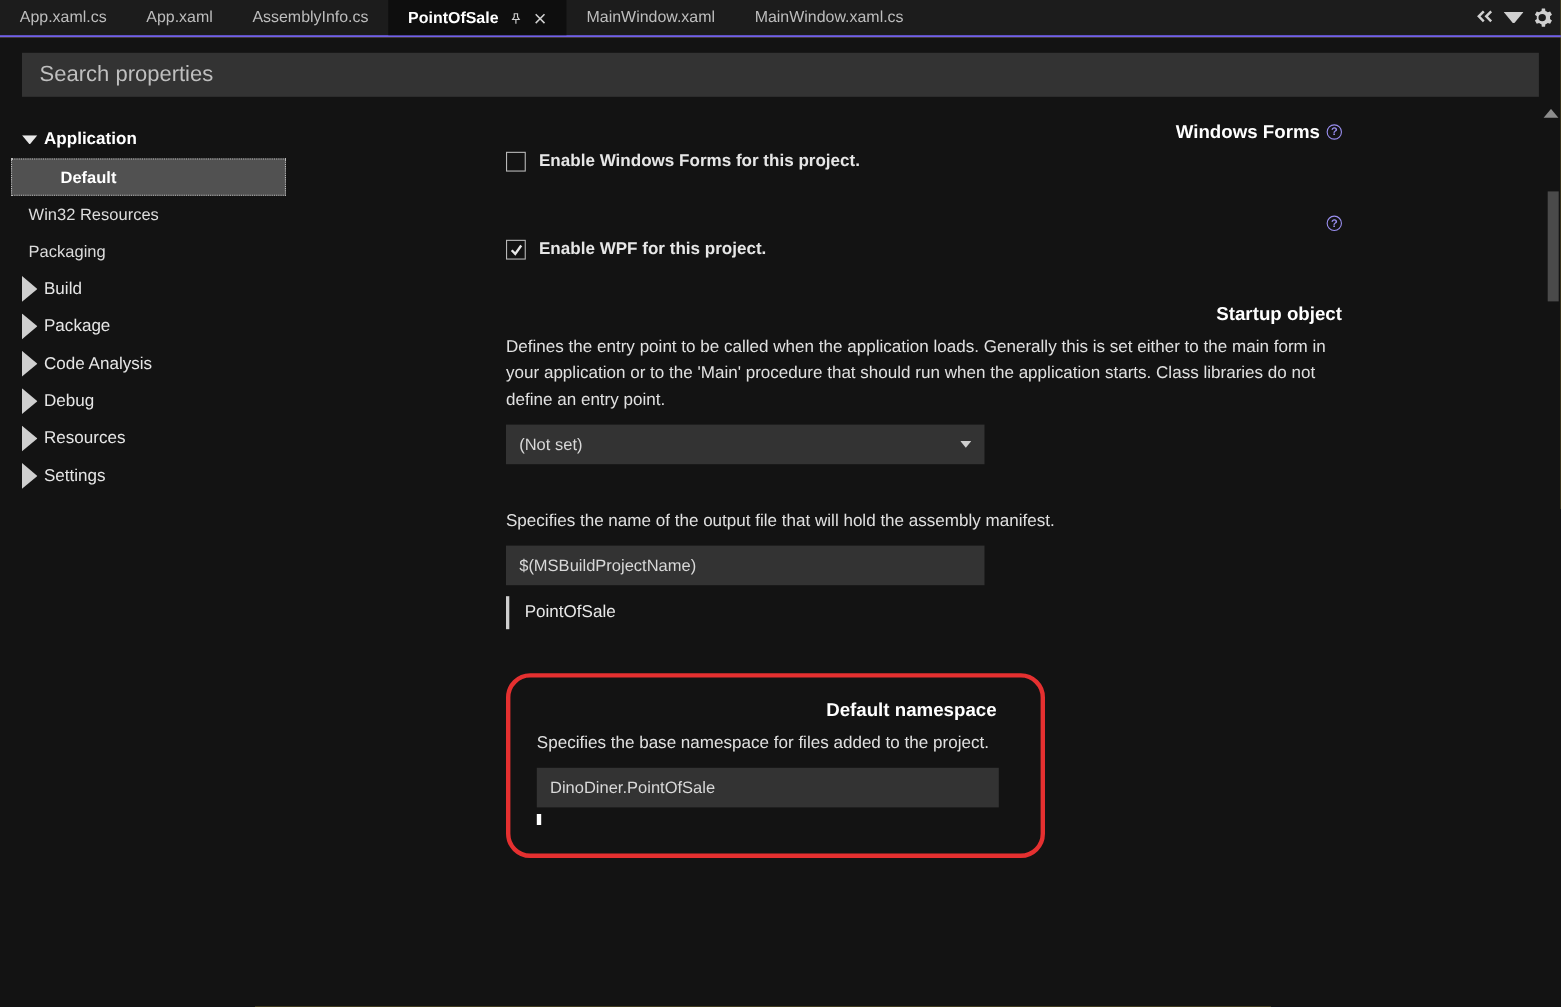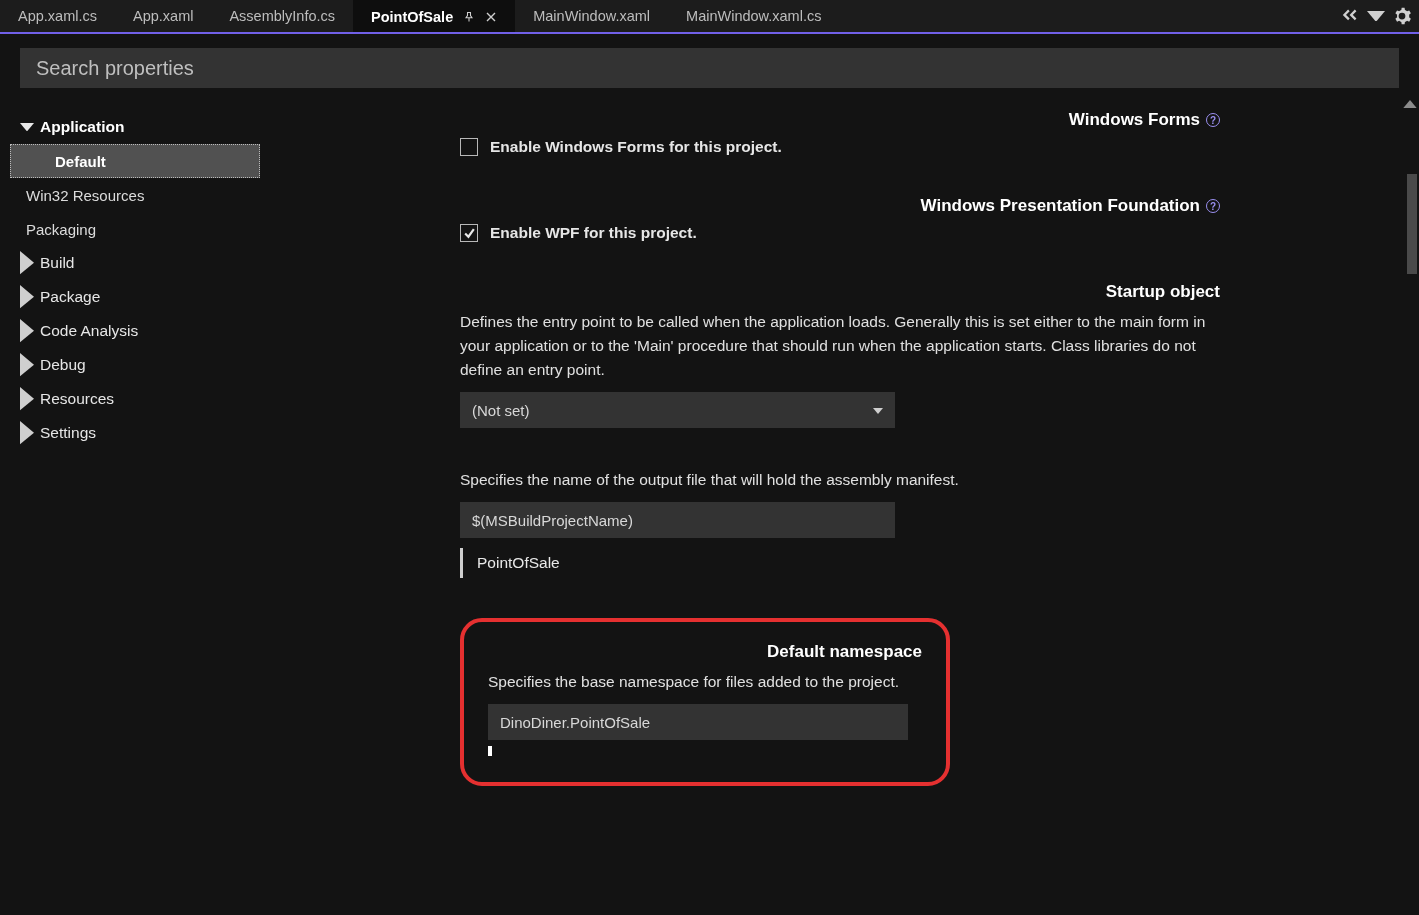--- a/index.html
+++ b/index.html
@@ -43,21 +43,21 @@
 .chk { width:18px; height:18px; border:1.5px solid #b8b8b8; display:inline-flex; align-items:center; justify-content:center; }
 .chk.checked svg { width:13px; height:13px; }
 
 .select { width:435px; height:36px; background:#333333; display:flex; align-items:center; padding:0 12px; font-size:15px; color:#d8d8d8; cursor:pointer; justify-content:space-between; }
 .select .caret { width:10px; height:10px; }
 
 .text-input { width:435px; height:36px; background:#333333; border:none; outline:none; padding:0 12px; font-size:15px; color:#d8d8d8; }
 
 .resolved { margin-top:10px; border-left:3px solid #cfcfcf; padding:6px 0 6px 14px; font-size:15.5px; color:#e8e8e8; }
 
-.highlight-box { border:4px solid #e53030; border-radius:22px; padding:20px 24px 26px 24px; max-width:490px; }
+.highlight-box { border:4px solid #e53030; border-radius:22px; padding:20px 40px 26px 24px; max-width:490px; }
 .highlight-box h3 { margin-top:0; }
 
 
 .scroll-track { position:absolute; right:2px; top:60px; bottom:4px; width:14px; }
 .scroll-thumb { position:absolute; right:0; width:10px; background:#4a4a4a; border-radius:0px; }
 .scroll-up { position:absolute; top:0; right:0; width:14px; height:14px; color:#8c8c8c; }
 </style>
 </head>
 <body>
 
@@ -195,21 +195,20 @@
           <span class="help-icon">?</span>
         </h3>
         <div class="checkbox-row">
           <span class="chk"></span>
           <span>Enable Windows Forms for this project.</span>
         </div>
       </div>
 
       <div class="section">
         <h3>
-          <span>Windows Presentation Foundation</span>
           <span class="help-icon">?</span>
         </h3>
         <div class="checkbox-row">
           <span class="chk checked">
             <svg viewBox="0 0 12 12" stroke="#e8e8e8" stroke-width="2" fill="none">
                 <path d="M2 6l3 3 5-7"></path>
               </svg>
           </span>
           <span>Enable WPF for this project.</span>
         </div>

